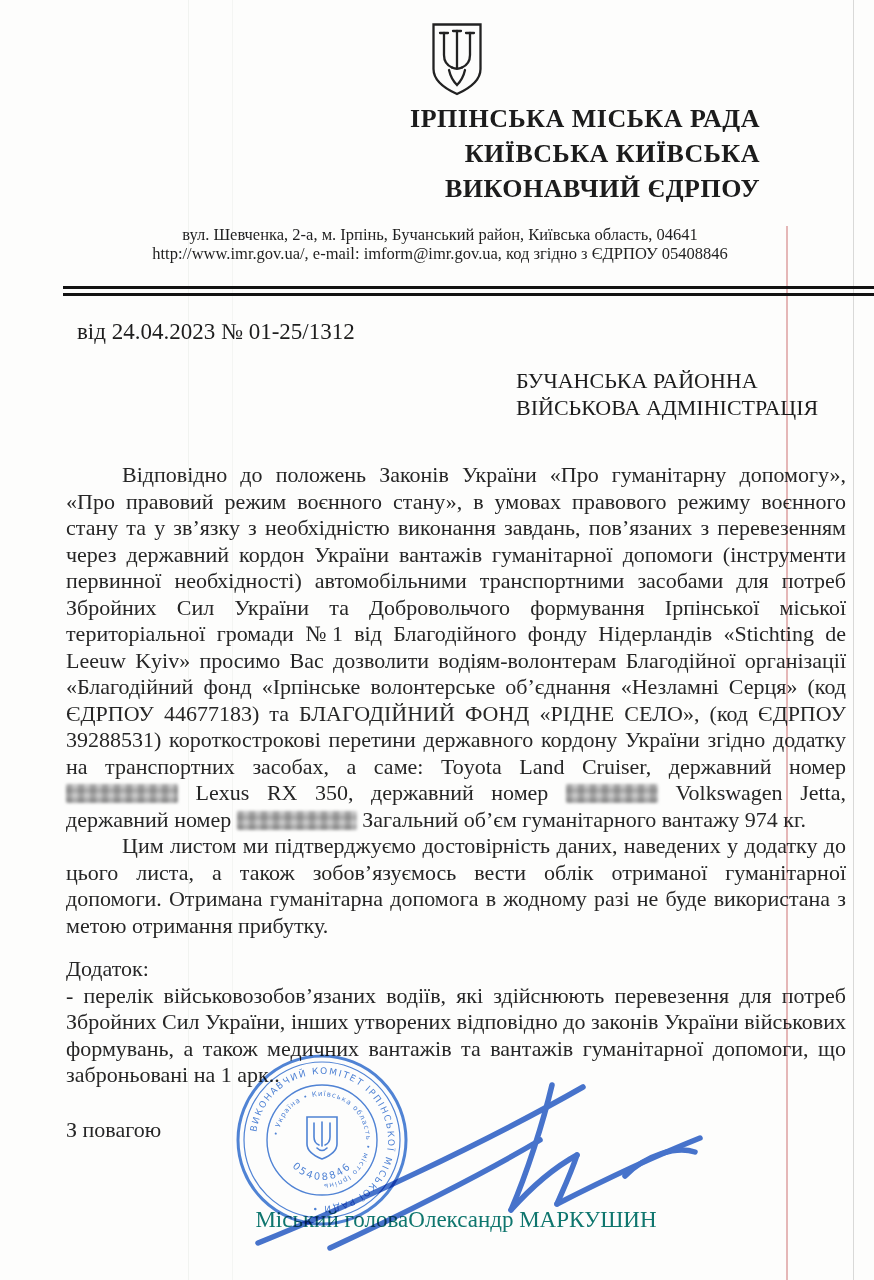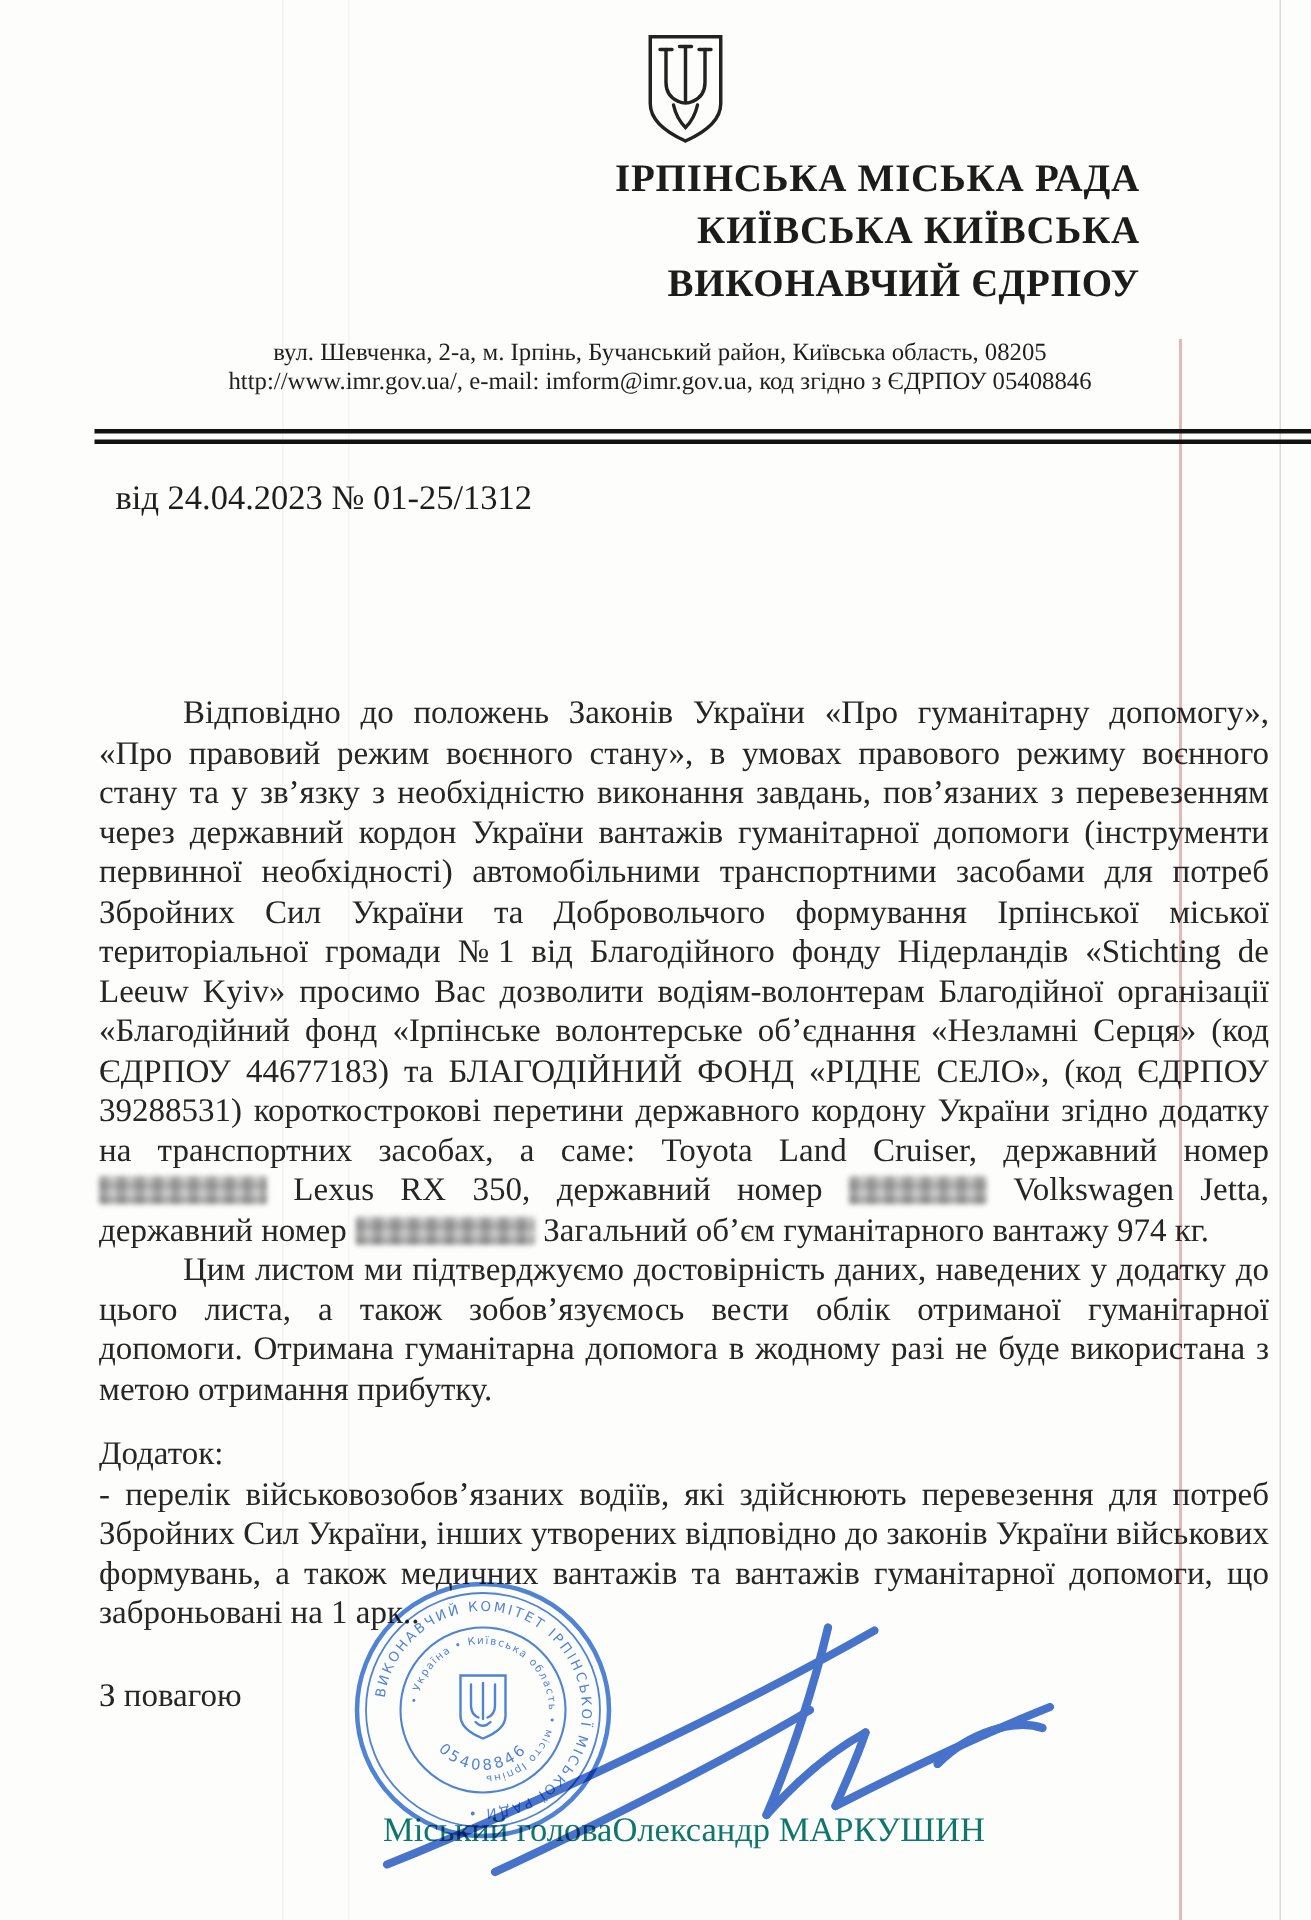--- a/index.html
+++ b/index.html
@@ -74,28 +74,32 @@
     </g>
   </svg>
 
   <div class="org-block">
     <div>ІРПІНСЬКА МІСЬКА РАДА</div>
     <div>КИЇВСЬКА КИЇВСЬКА</div>
     <div>ВИКОНАВЧИЙ ЄДРПОУ</div>
   </div>
 
   <div class="addr-block">
-    <div>вул. Шевченка, 2-а, м. Ірпінь, Бучанський район, Київська область, 08205</div>
+    <div>вул. Шевченка, 2-а, м. Ірпінь, Бучанський район, Київська область, 04641</div>
     <div>http://www.imr.gov.ua/, e-mail: imform@imr.gov.ua, код згідно з ЄДРПОУ 05408846</div>
   </div>
 
   <div class="rule"></div>
 
   <div class="ref-line">від 24.04.2023 № 01-25/1312</div>
 
+  <div class="addressee">
+    <div>БУЧАНСЬКА РАЙОННА</div>
+    <div>ВІЙСЬКОВА АДМІНІСТРАЦІЯ</div>
+  </div>
 
   <div class="body">
     <p class="indent"><span>Відповідно до положень Законів України «Про гуманітарну допомогу», «Про правовий режим воєнного стану», в умовах правового режиму воєнного стану та у зв’язку з необхідністю виконання завдань, пов’язаних з перевезенням через державний кордон України вантажів гуманітарної допомоги (інструменти первинної необхідності) автомобільними транспортними засобами для потреб Збройних Сил України та Добровольчого формування Ірпінської міської територіальної громади №1 від Благодійного фонду Нідерландів «Stichting de Leeuw Kyiv» просимо Вас дозволити водіям-волонтерам Благодійної організації «Благодійний фонд «Ірпінське волонтерське об’єднання «Незламні Серця» (код ЄДРПОУ 44677183) та БЛАГОДІЙНИЙ ФОНД «РІДНЕ СЕЛО», (код ЄДРПОУ 39288531) короткострокові перетини державного кордону України згідно додатку на транспортних засобах, а саме: Toyota Land Cruiser, державний номер </span><span class="redact r1"></span><span> Lexus RX 350, державний номер </span><span class="redact r2"></span><span> Volkswagen Jetta, державний номер </span><span class="redact r3"></span><span> Загальний об’єм гуманітарного вантажу 974 кг.</span></p>
     <p class="indent">Цим листом ми підтверджуємо достовірність даних, наведених у додатку до цього листа, а також зобов’язуємось вести облік отриманої гуманітарної допомоги. Отримана гуманітарна допомога в жодному разі не буде використана з метою отримання прибутку.</p>
     <p class="att-head">Додаток:</p>
     <p>- перелік військовозобов’язаних водіїв, які здійснюють перевезення для потреб Збройних Сил України, інших утворених відповідно до законів України військових формувань, а також медичних вантажів та вантажів гуманітарної допомоги, що заброньовані на 1 арк..</p>
   </div>
 
   <div class="closing">З повагою</div>
 

